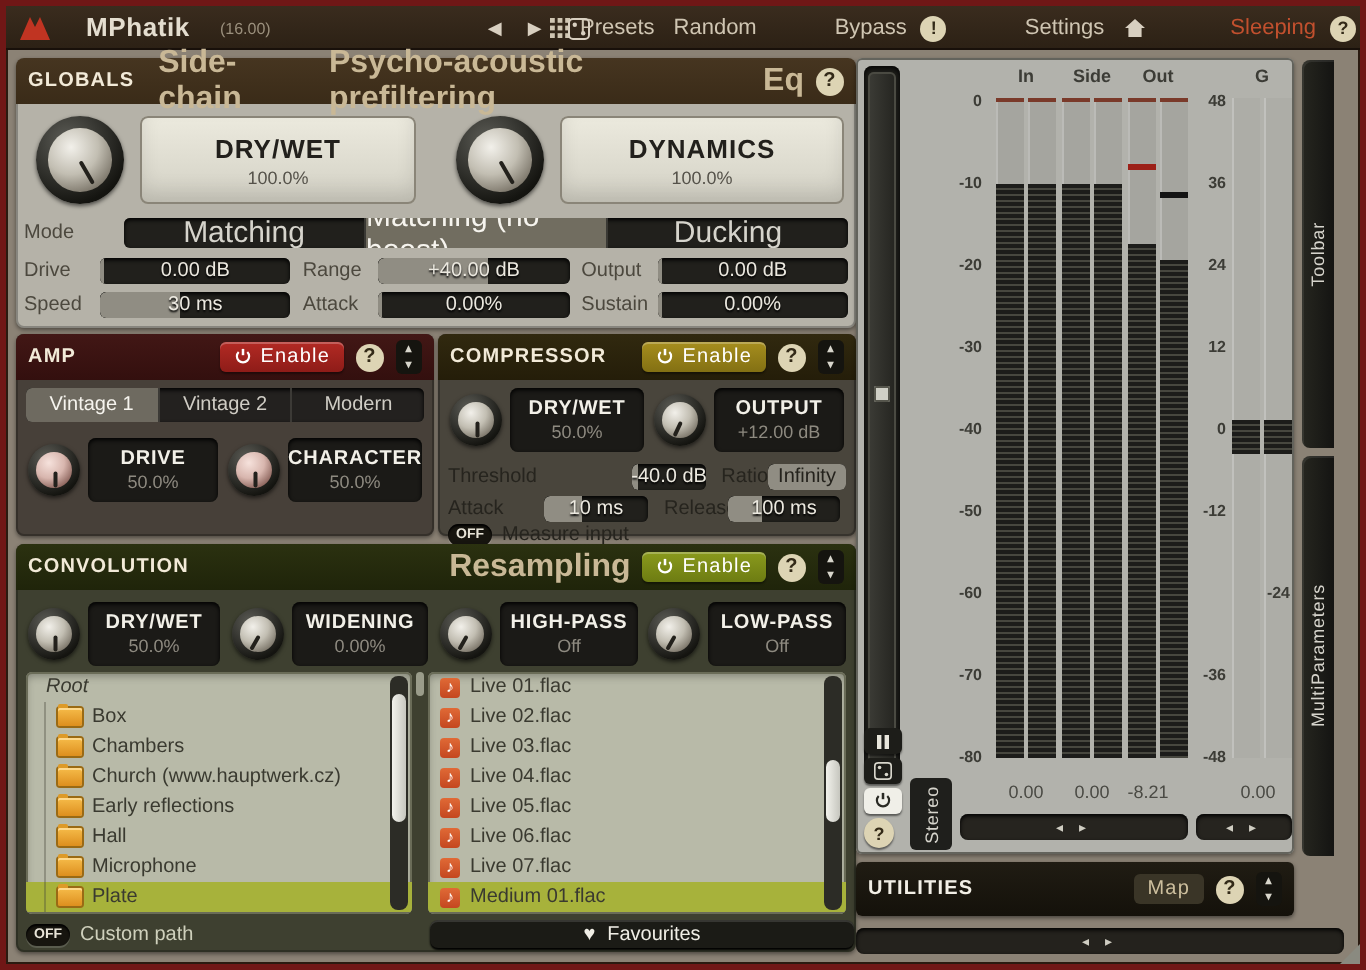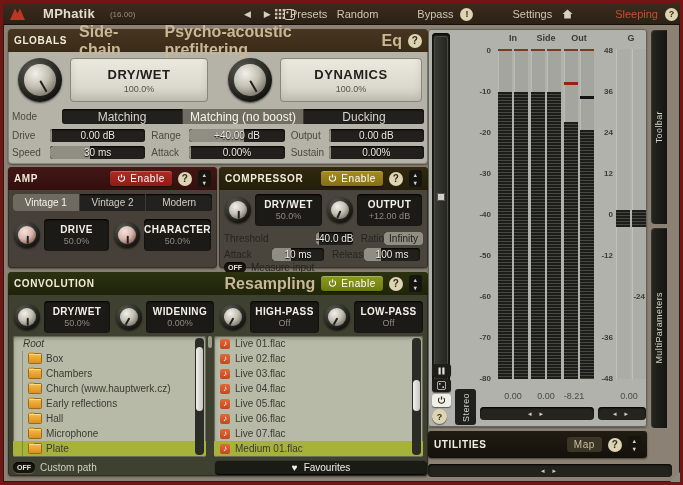--- a/index.html
+++ b/index.html
@@ -42,21 +42,21 @@
   
   .globals { left:5px; top:26px; width:420px; height:135px; background:#b5b2a8; }
   .globals .phead { background:linear-gradient(#463520,#3a2b18); }
   .gknobs { position:absolute; top:27px; left:0; width:100%; height:48px; }
   .gknob { position:absolute; width:44px; height:44px; }
   .gdisp { position:absolute; height:44px; border-radius:4px; background:linear-gradient(#eceade,#d2d0c4); box-shadow:inset 0 0 0 1px #8a8578, inset 0 -6px 10px rgba(0,0,0,.12); display:flex; flex-direction:column; align-items:center; justify-content:center; cursor:pointer; }
   .gdisp .dl { font-size:13px; font-weight:bold; color:#22201c; letter-spacing:.5px; }
   .gdisp .dv { font-size:9px; color:#55524a; margin-top:2px; }
   .moderow { position:absolute; left:4px; top:80px; width:412px; height:15px; display:flex; align-items:center; gap:20px; }
   .modeseg { flex:1; display:flex; height:15px; border-radius:3px; overflow:hidden; background:#21201c; box-shadow:inset 0 1px 2px #000; }
-  .mseg { flex:1; display:flex; align-items:center; justify-content:center; font-size:12px; color:#d6d4cc; cursor:pointer; border-right:1px solid #3a3934; }
+  .mseg { flex:1; display:flex; align-items:center; justify-content:center; font-size:15px; color:#d6d4cc; cursor:pointer; border-right:1px solid #3a3934; }
   .mseg:last-child { border-right:none; }
   .mseg.sel { background:#716d60; color:#f6f4ee; }
   .grow { position:absolute; left:4px; width:412px; height:14px; display:flex; gap:6px; }
   .gcell { flex:1; display:flex; align-items:center; gap:4px; }
   .gcell .flabel { width:34px; flex:0 0 auto; }
   .gcell .field { flex:1; }
 
   
   .amp { left:5px; top:164px; width:209px; height:101px; background:#474039; }
   .amp .phead { background:linear-gradient(#421715,#330f0e); }

